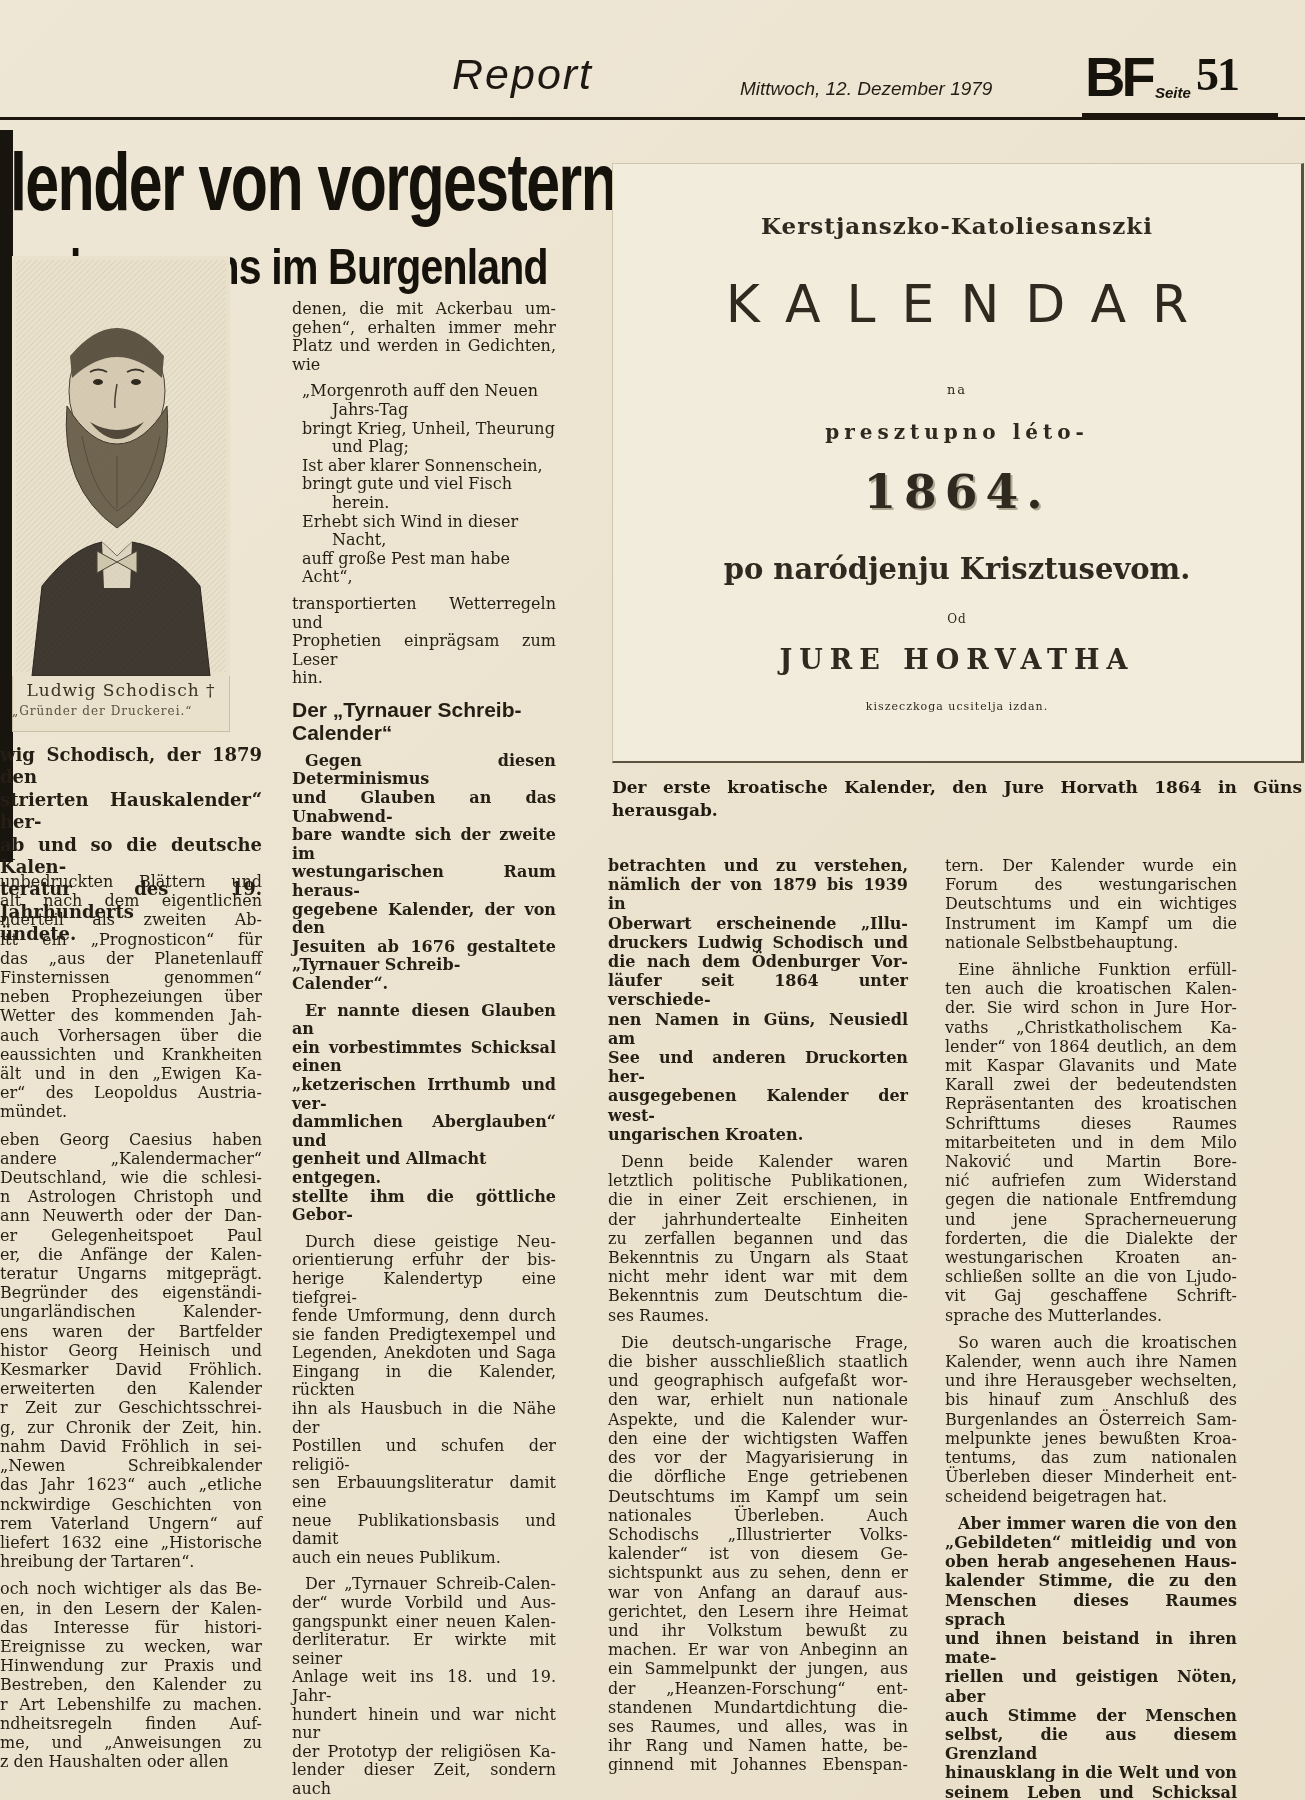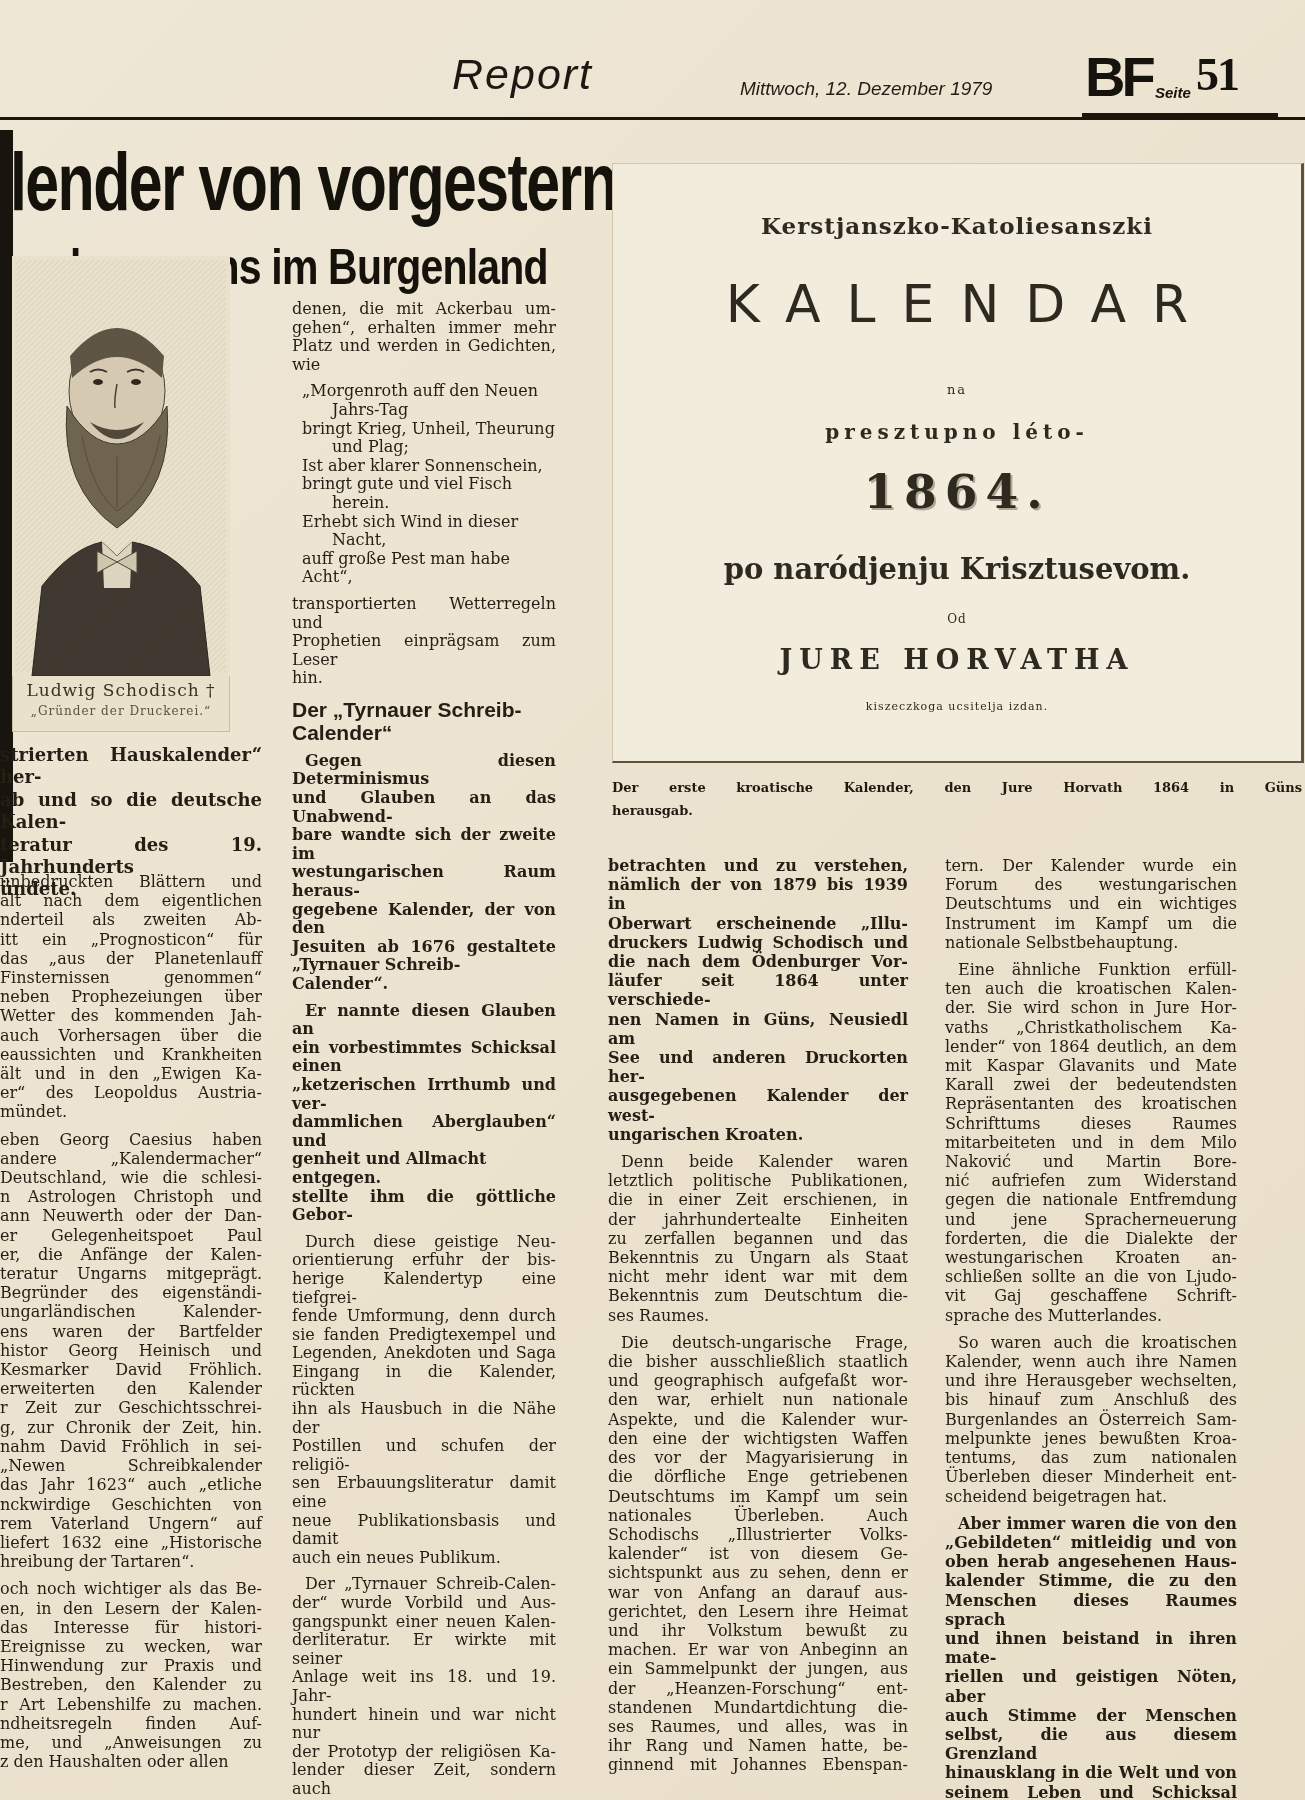--- a/index.html
+++ b/index.html
@@ -28,21 +28,21 @@
   .hl2{position:absolute; left:10px; top:238px; font-family:"Liberation Sans",sans-serif;
     font-weight:bold; font-size:50px; letter-spacing:-1px; color:#15110b; white-space:nowrap;
     transform:scale(0.82,1); transform-origin:left top;}
   .edgebar{position:absolute; left:0; top:130px; width:13px; height:732px; background:#18140e;}
   
   .portrait{position:absolute; left:12px; top:256px; width:218px; height:476px;
     background:#e9e1cb; box-shadow:0 0 0 1px #c9bfa5 inset;}
   .portrait svg{display:block;}
   .pcap1{position:absolute; left:0; right:0; top:424px; text-align:center; font-size:17px;
     color:#3a3122; letter-spacing:1px;}
-  .pcap2{position:absolute; left:0; right:0; top:448px; text-align:center; font-size:12px;
+  .pcap2{position:absolute; left:0; right:0; top:448px; font-size:12px;
     color:#5c5140; letter-spacing:1px;}
   
   .col{position:absolute; font-size:16px; line-height:19.2px; color:#241e14;}
   .col .line{min-height:19.2px;}
   .line.j{text-align:justify; text-align-last:justify;}
   .line.ind{text-indent:13px;}
   .blk{margin:0 0 8px 0;}
   .blk.bold{font-weight:bold;}
   .blk.h{font-family:"Liberation Sans",sans-serif; font-weight:bold; font-size:21px;
     line-height:23px; margin:10px 0 8px 0;}
@@ -67,21 +67,21 @@
   .pl-na{top:218px; font-size:13px; color:#6b6150; letter-spacing:2px;}
   .pl-presz{top:256px; font-weight:bold; font-size:20px; letter-spacing:5px; color:#463d2d;}
   .pl-year{top:300px; font-weight:bold; font-size:47px; letter-spacing:8px; color:#37312a;
     text-shadow:2px 2px 0 rgba(95,85,60,.45);}
   .pl-po{top:388px; font-weight:bold; font-size:29px; color:#322c21;}
   .pl-od{top:448px; font-size:12px; color:#77髪6c58; color:#776c58; letter-spacing:1px;}
   .pl-author{top:480px; font-weight:bold; font-size:27px; letter-spacing:7px; color:#322c20;}
   .pl-sub{top:536px; font-size:11px; color:#8d8269; letter-spacing:1px;}
   
   .caption{position:absolute; left:612px; top:776px; width:690px; font-weight:bold;
-    font-size:13px; line-height:23px; color:#201a10;}
+    font-size:17px; line-height:23px; color:#201a10;}
 </style>
 </head>
 <body>
 
 <div class="page">
 
   <div class="report">Report</div>
   <div class="dateline">Mittwoch, 12. Dezember 1979</div>
   <div class="bf">BF</div>
   <div class="seite">Seite</div>
@@ -117,20 +117,21 @@
       <path d="M78,166 Q105,182 132,166 Q105,200 78,166 Z" fill="#51483a"></path>
       <path d="M70,180 Q80,235 105,255 M148,180 Q138,235 105,255 M105,200 L105,252" fill="none" stroke="#3f382c" stroke-width="0.8" opacity="0.7"></path>
       <rect x="4" y="4" width="210" height="412" fill="url(#hat)" opacity="0.12"></rect>
     </svg>
     <div class="pcap1">Ludwig Schodisch †</div>
     <div class="pcap2">„Gründer der Druckerei.“</div>
   </div>
 
   <div class="intro col">
       <div class="blk p bold">
+        <div class="line j">wig Schodisch, der 1879 den</div>
         <div class="line j">strierten Hauskalender“ her-</div>
         <div class="line j">ab und so die deutsche Kalen-</div>
         <div class="line j">teratur des 19. Jahrhunderts</div>
         <div class="line">ündete.</div>
       </div>
     </div>
 
   <div class="col col1">
       <div class="blk p">
         <div class="line j">unbedruckten Blättern und</div>

